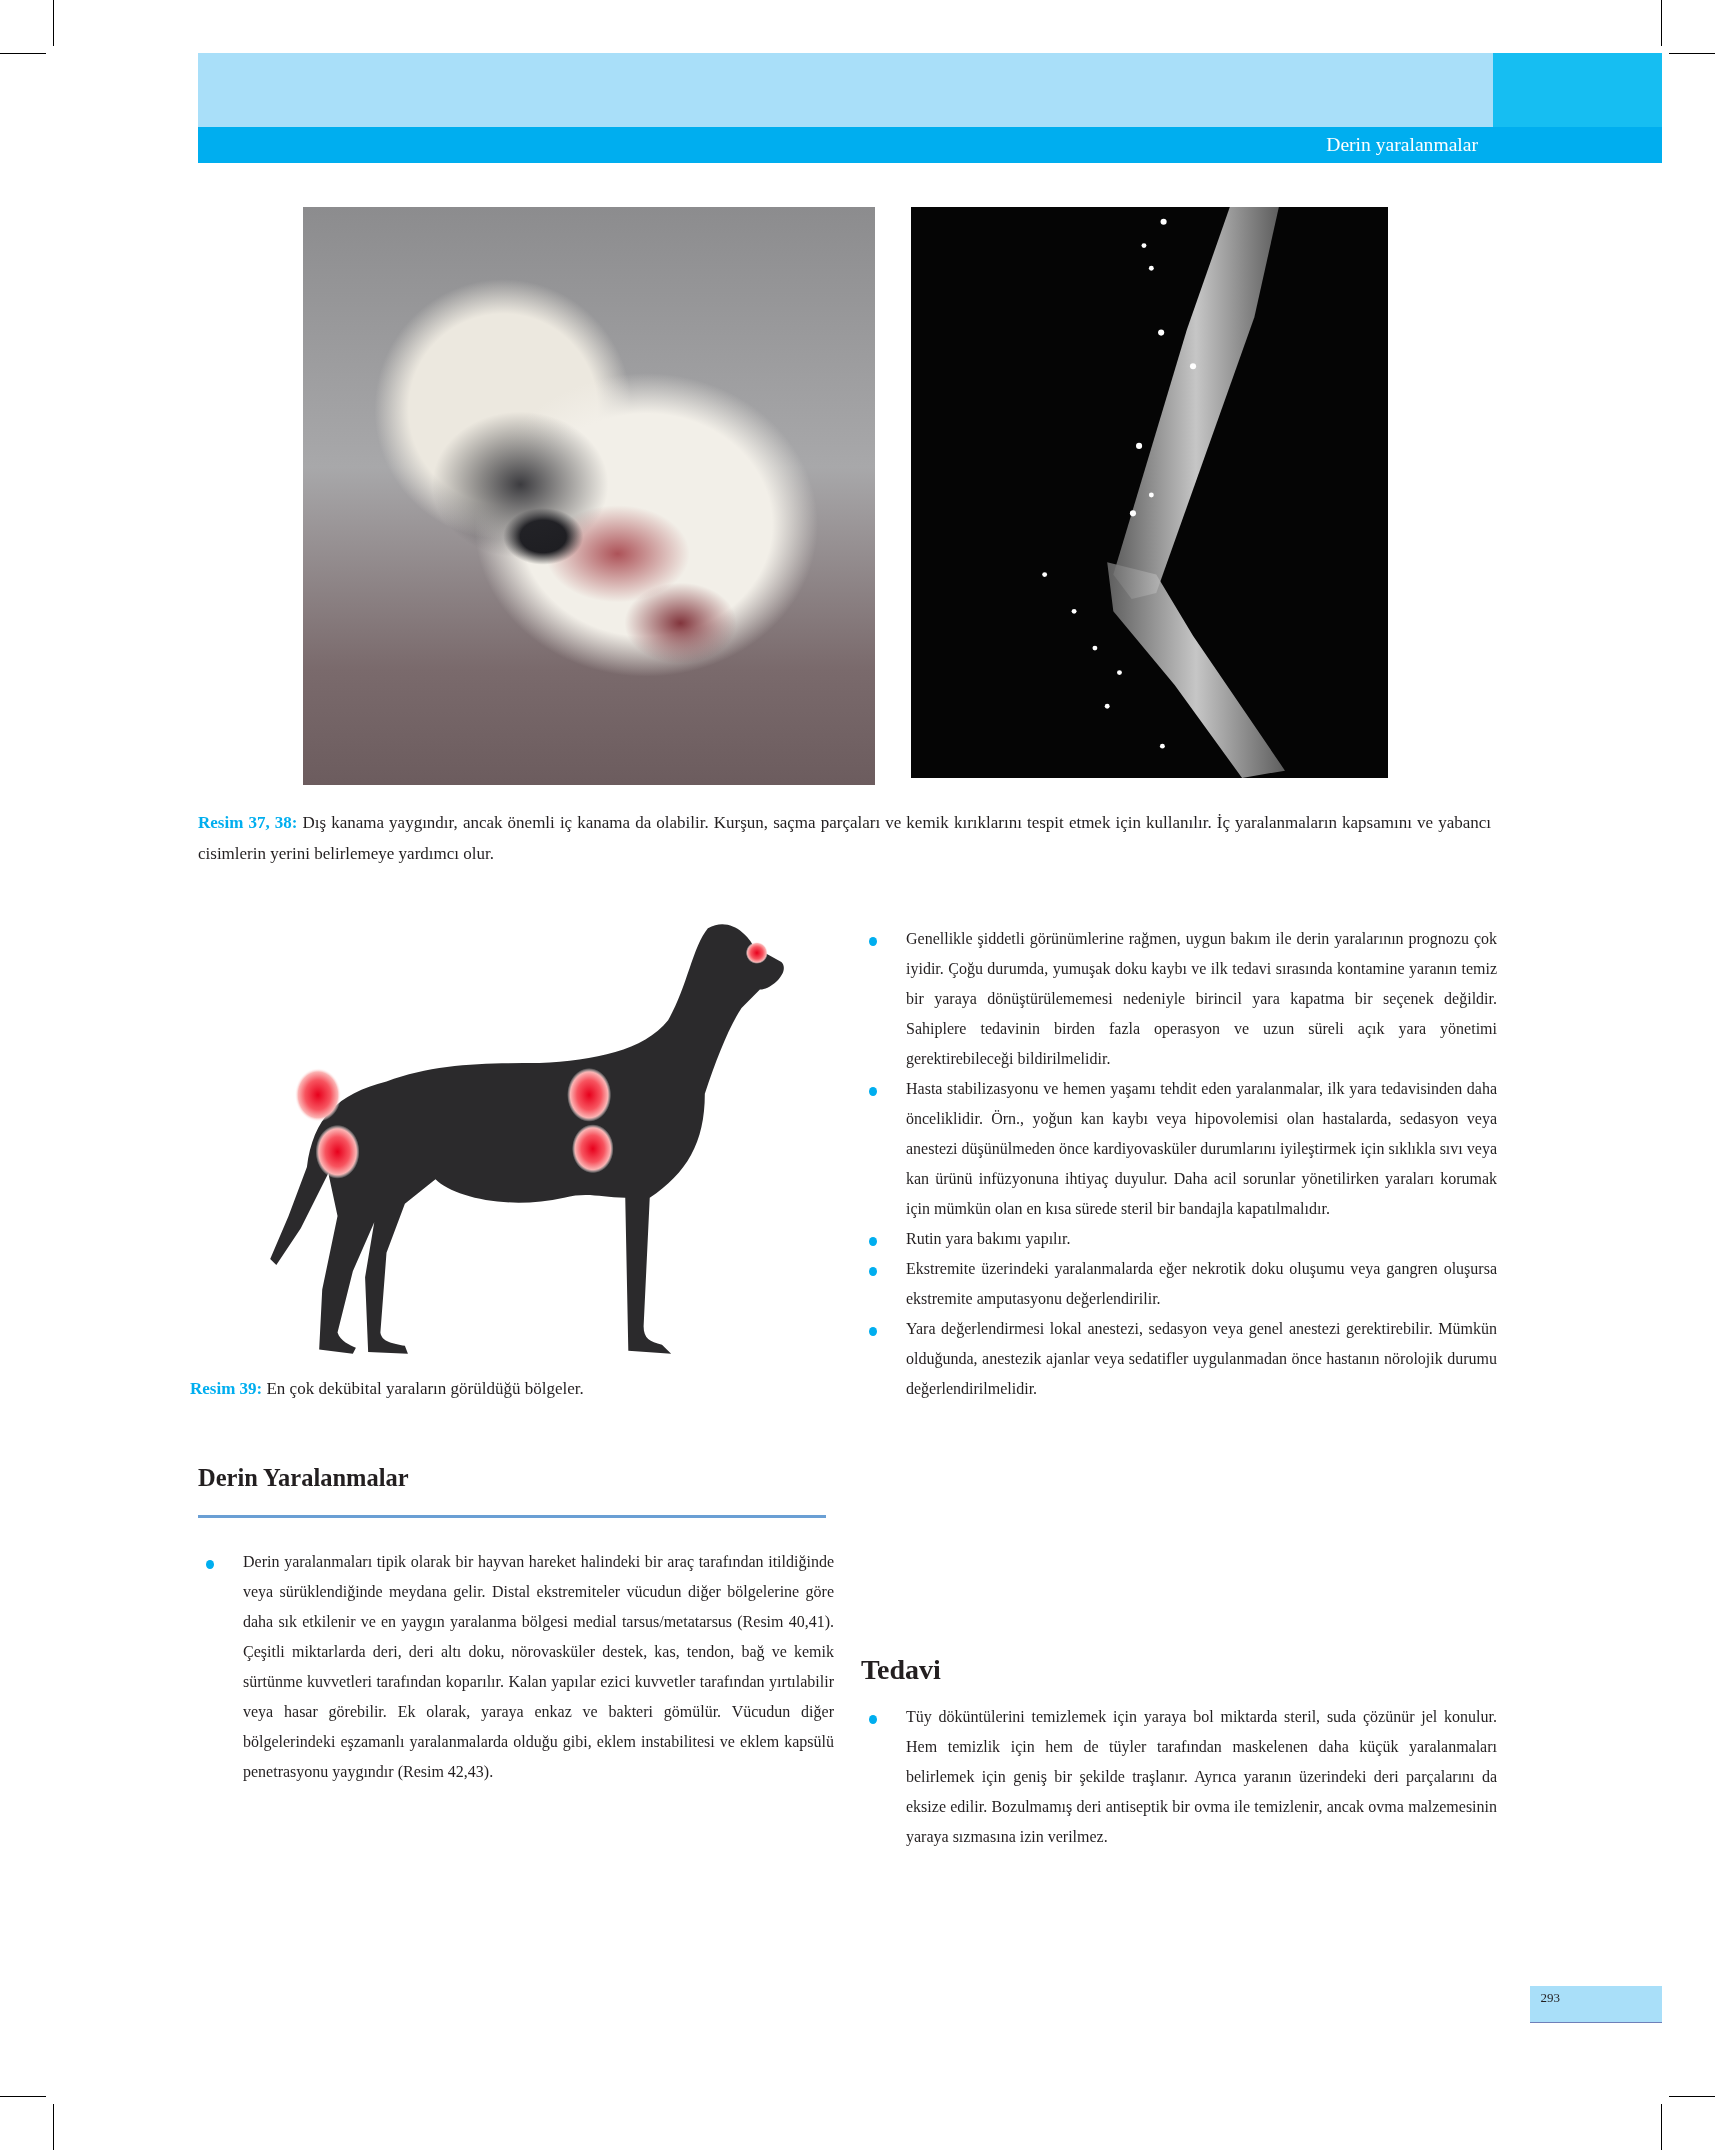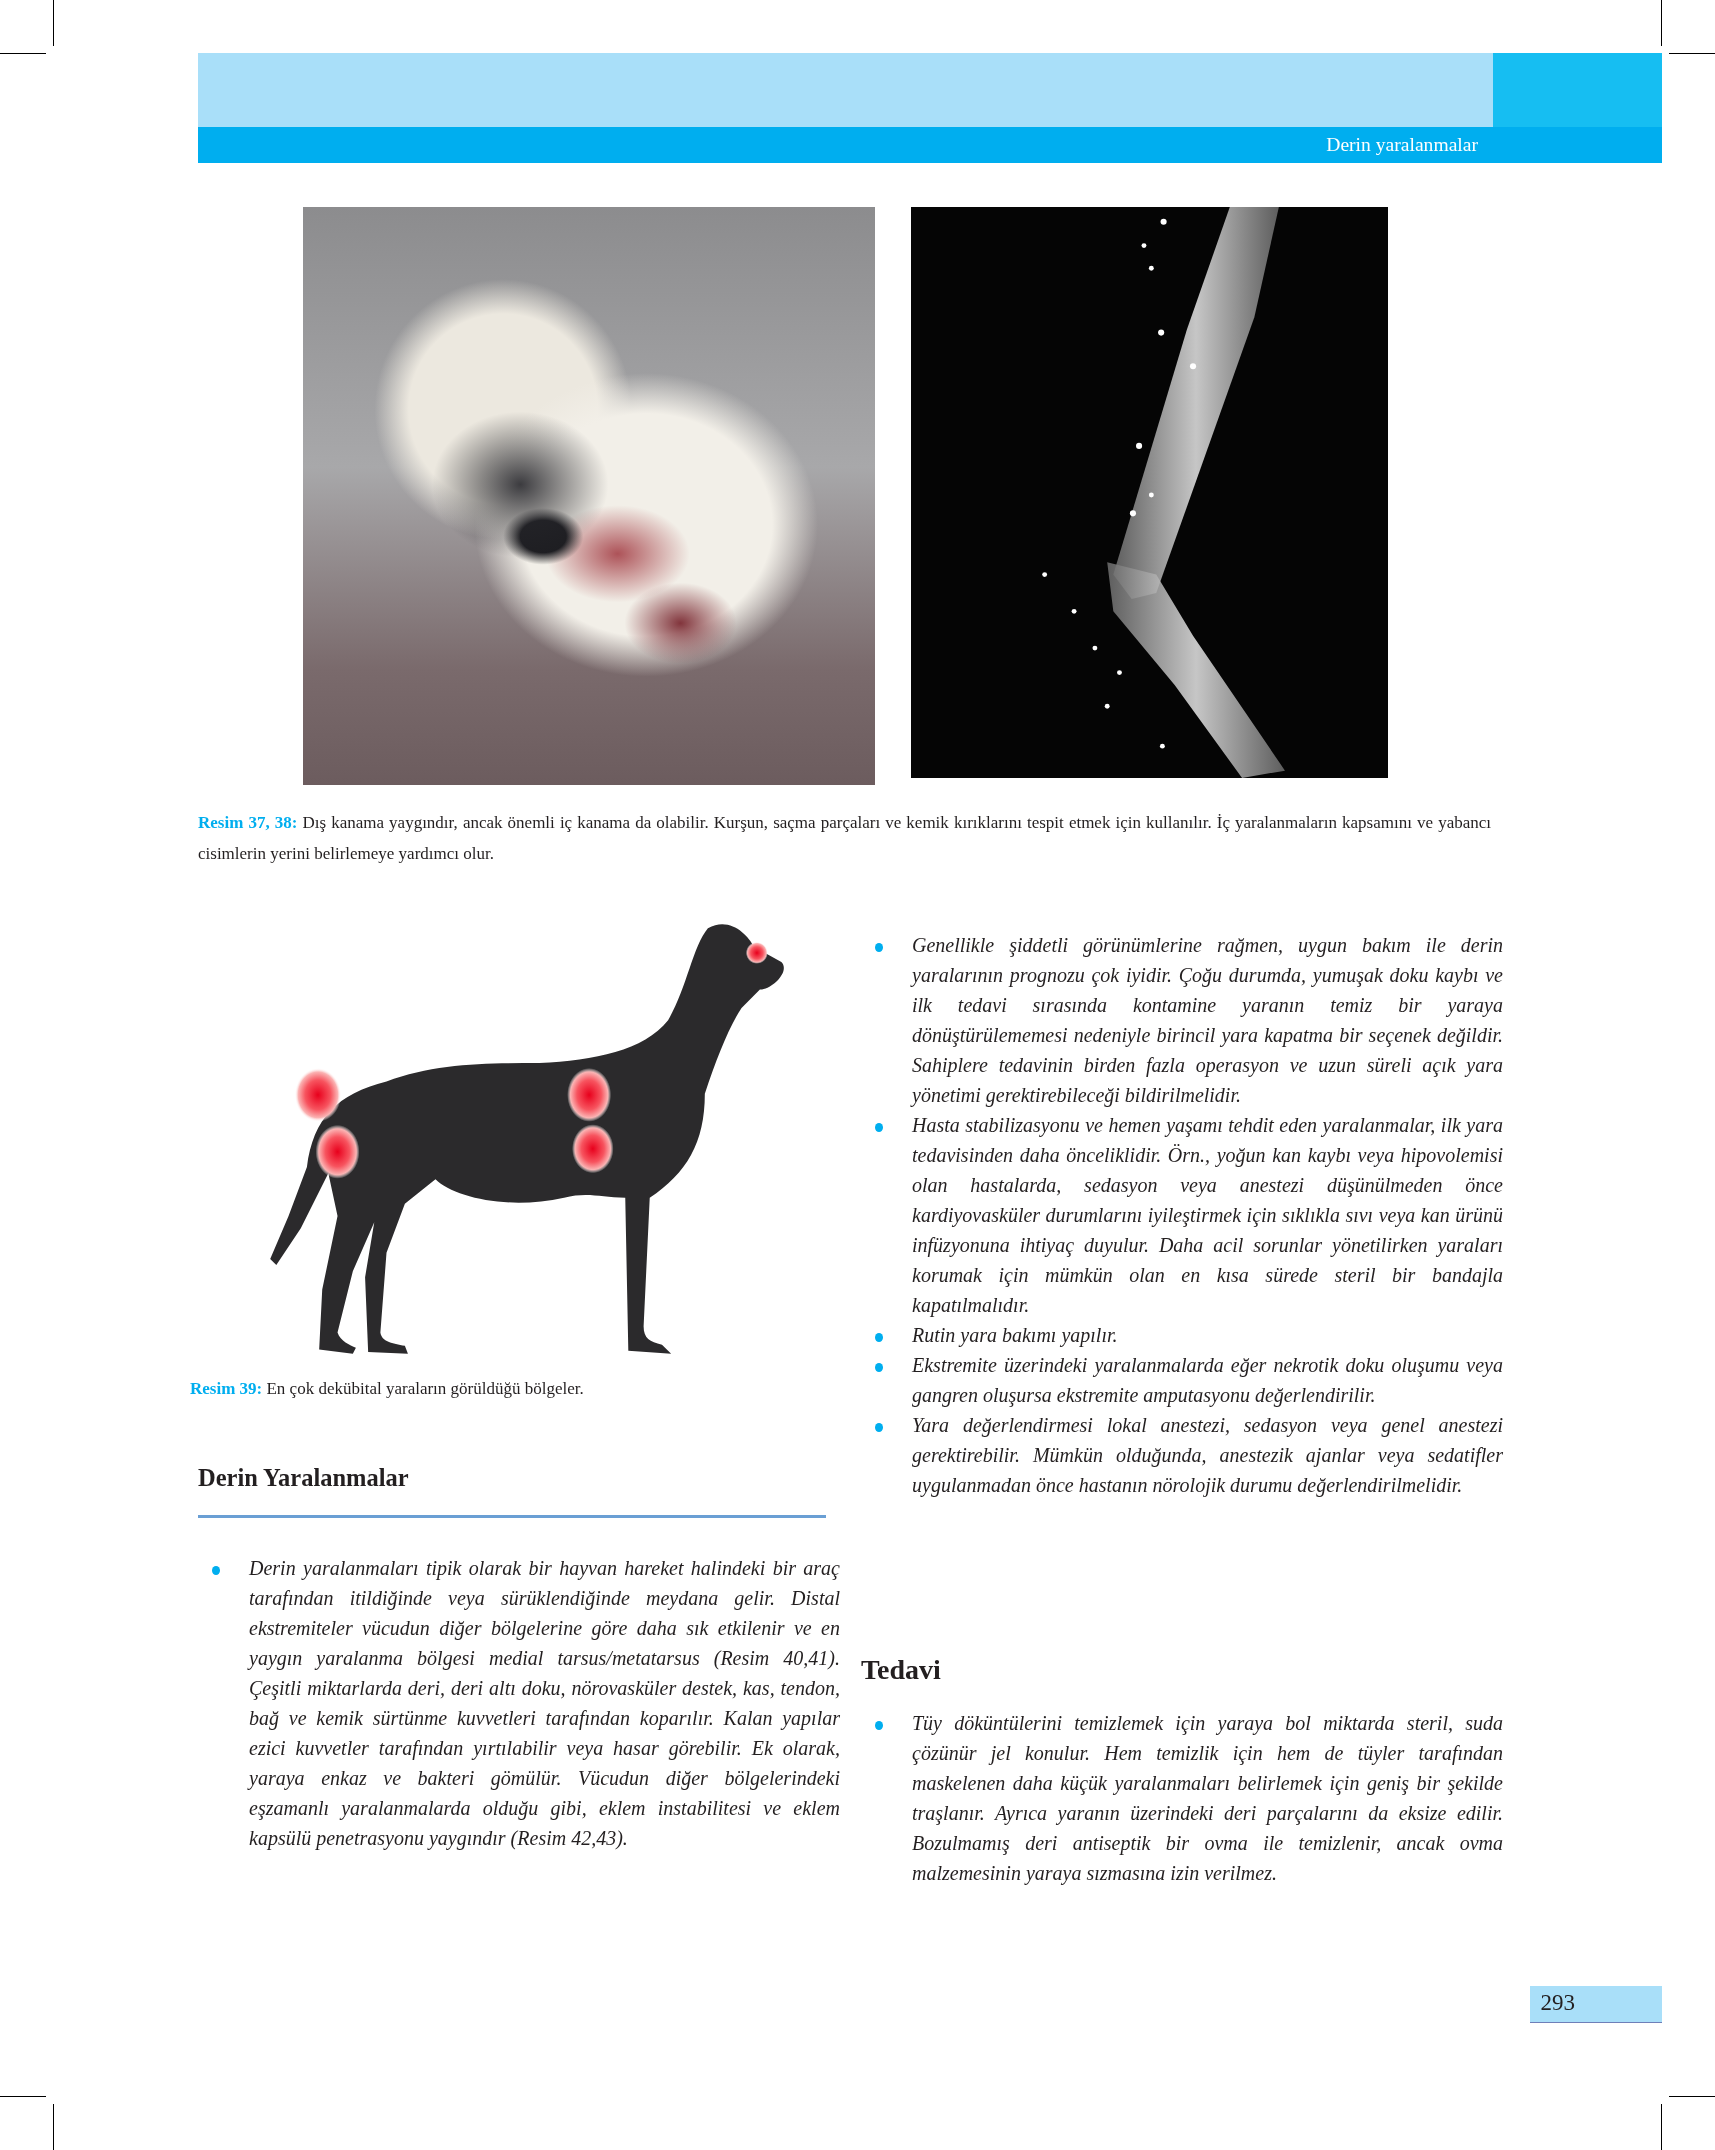--- a/index.html
+++ b/index.html
@@ -29,29 +29,29 @@
   #caption-37 { left:198px; top:807px; width:1293px; }
 
   #dog-diagram { position:absolute; left:221px; top:910px; width:582px; height:453px; }
   #caption-39 { left:190px; top:1373px; width:613px; }
 
   .section-h { position:absolute; font-weight:bold; font-size:24.5px; }
   #heading-derin { left:198px; top:1464px; }
   .rule { position:absolute; left:198px; top:1515px; width:628px; height:3.1px; background:#6a9fd4; }
   #heading-tedavi { left:861px; top:1654px; font-size:28px; }
 
-  .blist { position:absolute; margin:14px; padding:0; list-style:none; font-size:20px; line-height:30px;font-style:italic; }
+  .blist { position:absolute; margin:8px; padding:0; list-style:none; font-size:16px; line-height:30px; }
   .blist li { position:relative; padding-left:37px; text-align:justify; }
   .blist li .dot { position:absolute; left:0; top:13px; width:8px; height:9.2px; border-radius:50%; background:#00aeef; }
   #list-left { left:198px; top:1539px; width:628px; }
   #list-right-a { left:861px; top:916px; width:628px; }
   #list-right-b { left:861px; top:1694px; width:628px; }
 
   .pagenum-box { position:absolute; left:1530px; top:1986px; width:132px; height:36px; background:#a9dff9; border-bottom:1.2px solid #6f7fb8; }
-  .pagenum { position:absolute; left:10.4px; top:3.7px; font-size:23px; color:#231f20; }
+  .pagenum { position:absolute; left:10.4px; top:3.7px; font-size:13px; color:#231f20; }
 </style>
 </head>
 <body>
 
 <div class="crop" style="left:53px;top:0;width:1.2px;height:46px"></div>
 <div class="crop" style="left:0;top:53px;width:46px;height:1.2px"></div>
 <div class="crop" style="left:1661px;top:0;width:1.2px;height:46px"></div>
 <div class="crop" style="left:1669px;top:53px;width:46px;height:1.2px"></div>
 <div class="crop" style="left:0;top:2096px;width:46px;height:1.2px"></div>
 <div class="crop" style="left:53px;top:2104px;width:1.2px;height:47px"></div>

